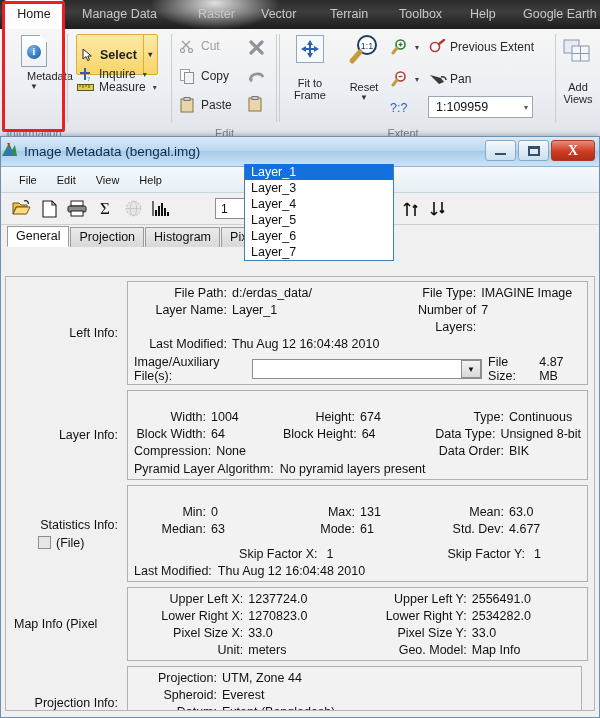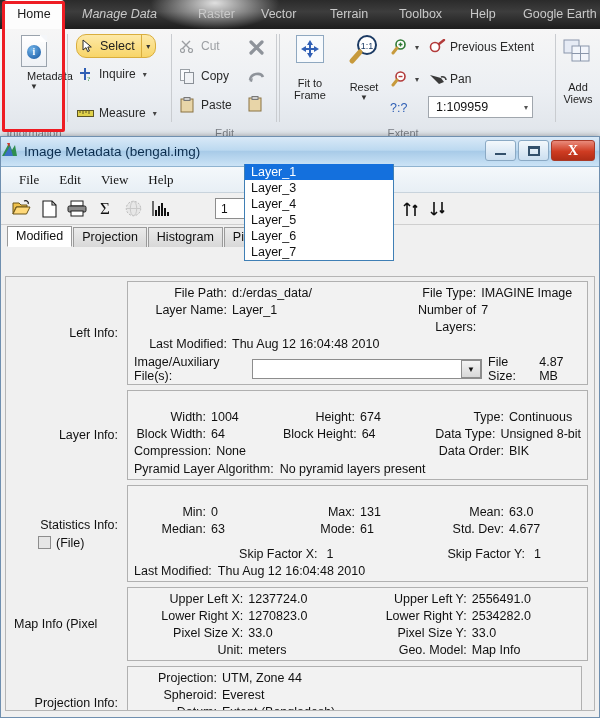--- a/index.html
+++ b/index.html
@@ -53,21 +53,21 @@
   .bigbtn .caret { font-size:8px; color:#333; line-height:9px; }
 
   .smallrow { position:absolute; display:flex; align-items:center; gap:5px; font-size:12px; color:#2a2a2a; }
   .smallrow.dim { color:#9b9ea2; }
   .smallrow .ic { width:18px; height:16px; display:flex; align-items:center; justify-content:center; }
   .smallrow .dd { font-size:8px; color:#444; margin-left:2px; }
 
   .selbtn {
     position:absolute; display:flex; align-items:center;
     background:linear-gradient(to bottom,#fde9a8,#f8d568);
-    border:1px solid #d9ae3e; border-radius:10px; height:24px;
+    border:1px solid #d9ae3e; border-radius:2px; height:41px;font-weight:bold;
   }
   .selbtn .txt { font-size:12.5px; color:#1e1e1e; padding:0 6px 0 3px; }
   .selbtn .div { width:1px; background:#d9ae3e; height:100%; }
   .selbtn .arr { width:13px; text-align:center; font-size:8px; color:#333; }
 
   .scalebox {
     position:absolute; background:#fff; border:1px solid #a0a6ad;
     height:22px; display:flex; align-items:center; justify-content:space-between;
     padding:0 4px 0 7px; font-size:12.5px; color:#111;
   }
@@ -114,21 +114,21 @@
     color:#fff; font-size:14px; font-weight:bold; font-family:"Liberation Serif",serif;
   }
   .wb .min { width:11px; height:2px; background:#33506b; margin-top:6px; }
   .wb .max { width:12px; height:10px; border:2px solid #33506b; border-top-width:3px; }
 
   .mw-menu {
     height:26px; display:flex; align-items:center; gap:0;
     background:linear-gradient(to bottom,#f4f8fb,#e8eff5);
     border-bottom:1px solid #c8d3dc; padding-left:8px;
   }
-  .mw-menu div { font-size:13px; color:#151515; padding:2px 10px;font-family:Liberation Serif, serif; }
+  .mw-menu div { font-size:11px; color:#151515; padding:2px 10px; }
 
   .mw-toolbar {
     height:32px; display:flex; align-items:center; gap:0;
     background:#f0f0f0; border-bottom:1px solid #cfcfcf; padding-left:6px;
     position:relative;
   }
   .tbi { width:28px; height:26px; display:flex; align-items:center; justify-content:center; }
 
   .spin {
     width:38px; height:21px; background:#fff; border:1px solid #8d8d8d;
@@ -221,21 +221,21 @@
   .sl-stack { width:115px; flex:0 0 115px; }
 </style>
 </head>
 <body>
 
 <div id="ribbon-app">
 
   <div class="ribbon-tabbar">
     <div class="glow"></div>
     <div class="rtab active" style="left:4px; width:60px; text-align:center;"><span>Home</span></div>
-    <div class="rtab" style="left:72px;font-style:italic;"><span>Manage Data</span></div>
+    <div class="rtab" style="left:72px;"><span>Manage Data</span></div>
     <div class="rtab" style="left:188px;"><span>Raster</span></div>
     <div class="rtab" style="left:251px;"><span>Vector</span></div>
     <div class="rtab" style="left:320px;"><span>Terrain</span></div>
     <div class="rtab" style="left:389px;"><span>Toolbox</span></div>
     <div class="rtab" style="left:460px;"><span>Help</span></div>
     <div class="rtab" style="left:513px;"><span>Google Earth</span></div>
   </div>
 
   <div class="ribbon-body">
 
@@ -265,21 +265,21 @@
       <div class="smallrow" style="left:8px; top:37px;">
         <span class="ic">
           <svg width="15" height="15" viewBox="0 0 15 15">
               <path d="M2 6 H12 M7 1 V13" stroke="#2f5fb5" stroke-width="2"></path>
               <text x="9" y="14" font-size="7" fill="#157a2e" font-family="serif">?</text>
             </svg>
         </span>
         <span>Inquire</span>
         <span class="dd">▾</span>
       </div>
-      <div class="smallrow" style="left:8px; top:76px;">
+      <div class="smallrow" style="left:8px; top:50px;">
         <span class="ic">
           <svg width="17" height="11" viewBox="0 0 17 11">
               <rect x="0.5" y="2.5" width="16" height="6" fill="#e0d14a" stroke="#5d5524"></rect>
               <path d="M3 2.5 V5 M6 2.5 V6 M9 2.5 V5 M12 2.5 V6" stroke="#5d5524"></path>
             </svg>
         </span>
         <span>Measure</span>
         <span class="dd">▾</span>
       </div>
       <div class="sep"></div>
@@ -521,21 +521,21 @@
     </div>
     <div class="sortbtn" style="position:absolute; left:427px; top:5px;">
       <svg width="20" height="18" viewBox="0 0 20 18">
           <path d="M5 2 V15 M5 15 L2 12 M5 15 L8 12" stroke="#111" stroke-width="1.6" fill="none"></path>
           <path d="M13 2 V13 M13 13 L11 10.5 M13 13 L15 10.5" stroke="#111" stroke-width="1.6" fill="none"></path>
         </svg>
     </div>
   </div>
 
   <div class="tabs-row">
-    <div class="mtab active">Modified</div>
+    <div class="mtab active">General</div>
     <div class="mtab">Projection</div>
     <div class="mtab">Histogram</div>
     <div class="mtab">Pixel</div>
   </div>
 
   <div class="mw-content">
 
     <div class="sect">
       <div class="sl">Left Info:</div>
       <div class="sb">

